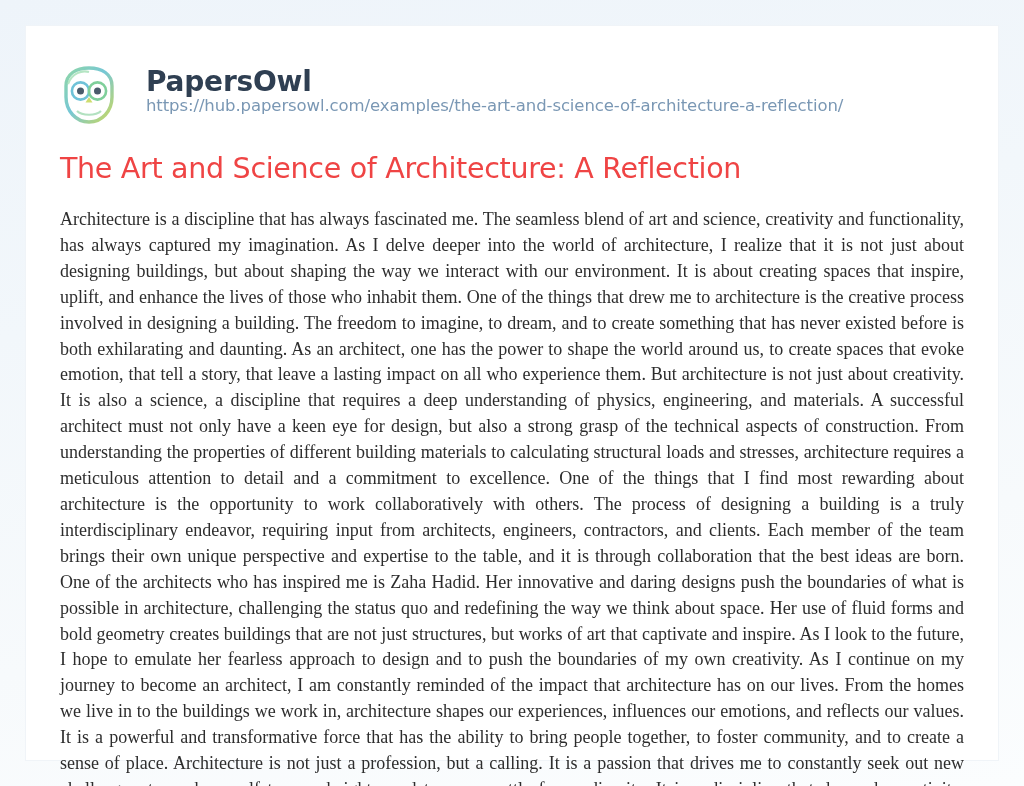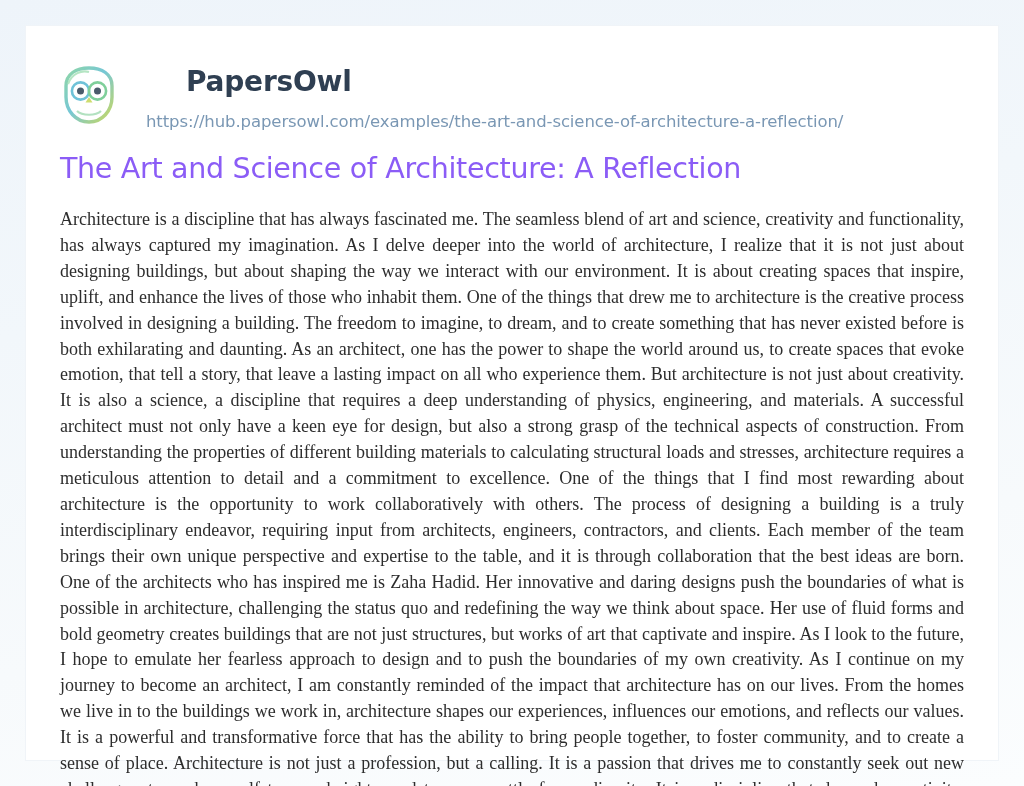--- a/index.html
+++ b/index.html
@@ -50,41 +50,40 @@
     left: 120px;
     top: 42px;
   }
   .brand-name {
     font-family: "DejaVu Sans", sans-serif;
     font-size: 28px;
     font-weight: bold;
     color: #2f3f52;
     letter-spacing: -0.2px;
     line-height: 1;
-    margin-left: 40px;
   }
   .brand-url {
-    margin-top: 16px;
+    margin-top: 0;
     font-family: "DejaVu Sans", sans-serif;
     font-size: 16.5px;
     color: #6f8fae;
     letter-spacing: -0.1px;
     white-space: nowrap;
     filter: blur(0.45px);
     opacity: 0.92;
   }
   
   .doc {
     padding: 0 34px 0 34px;
   }
   .doc-title {
     font-family: "DejaVu Sans", sans-serif;
     font-size: 28.5px;
     font-weight: normal;
-    color: #8b5cf6;
+    color: #ef4444;
     margin: 30px 0 22px 0;
     letter-spacing: -0.3px;
   }
   .doc-body {
     font-family: "Liberation Serif", serif;
     font-size: 18px;
     line-height: 1.44;
     color: #2d2d2d;
     text-align: justify;
     text-justify: inter-word;

